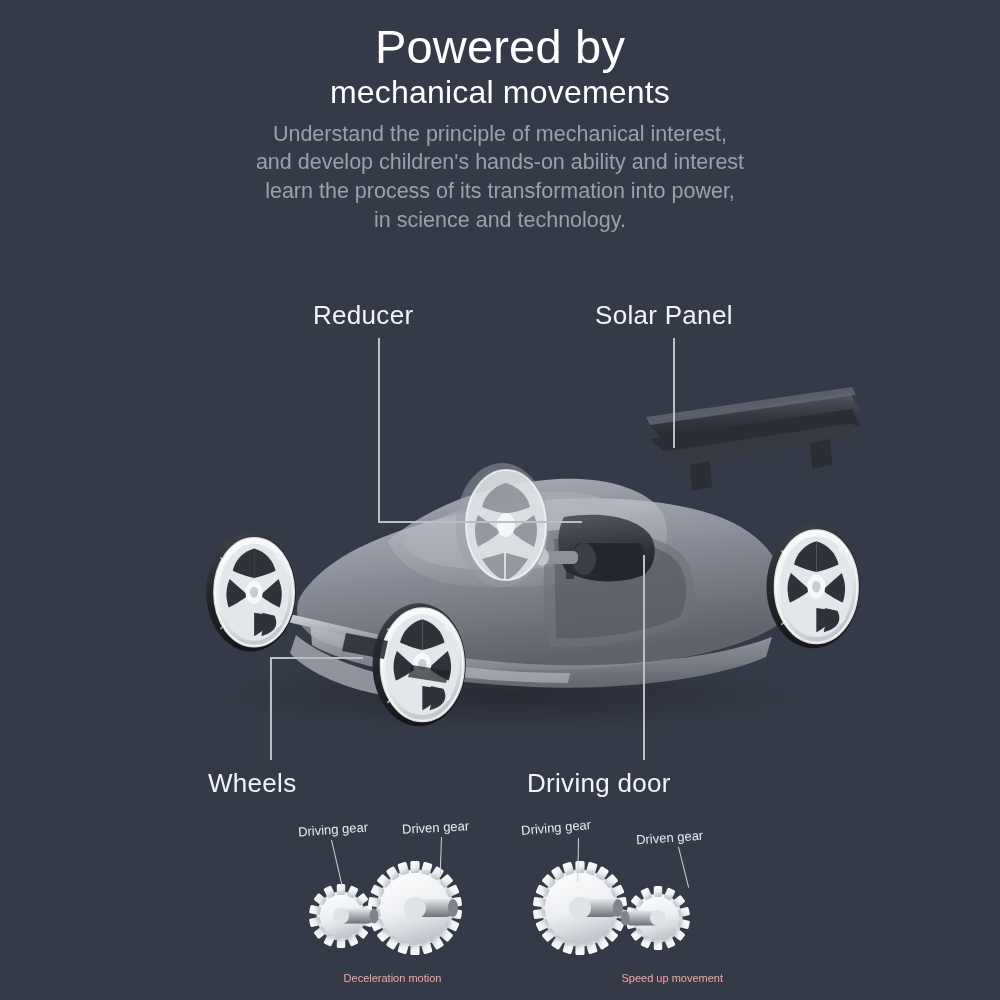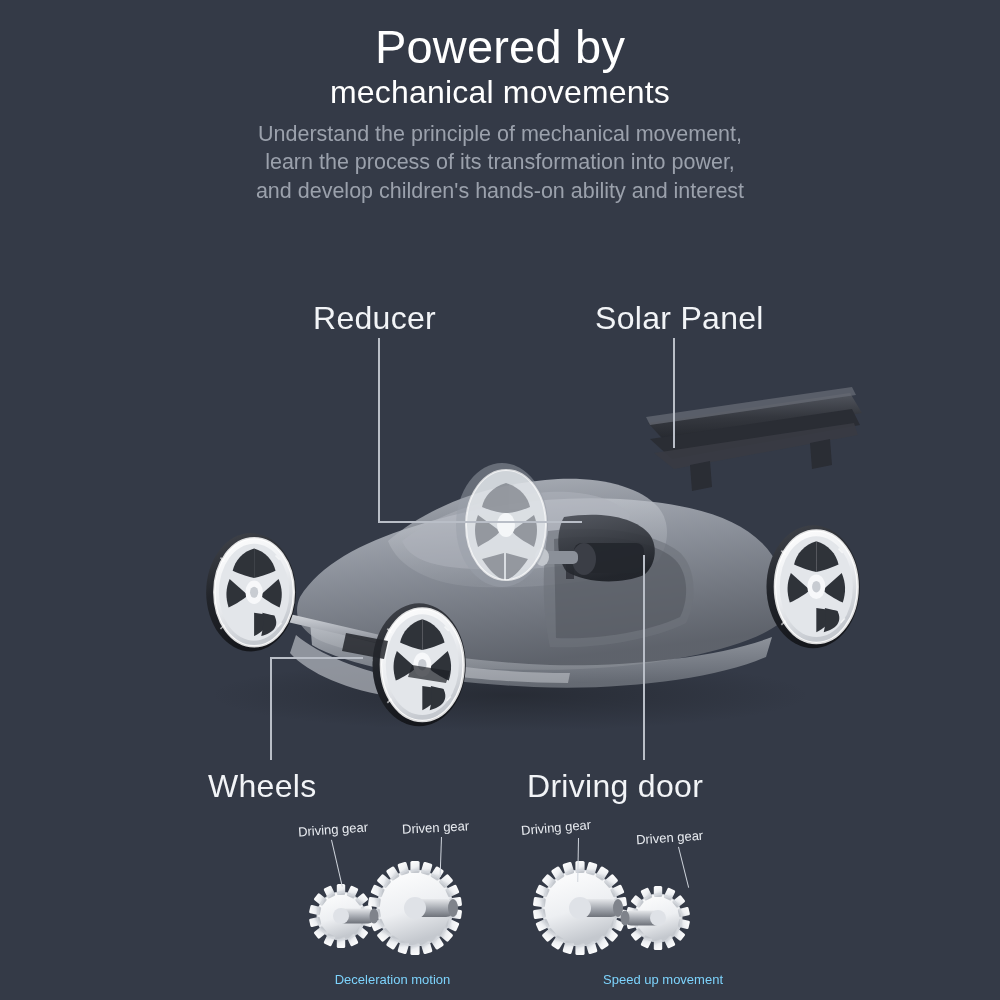--- a/index.html
+++ b/index.html
@@ -33,21 +33,21 @@
     font-size: 21.5px;
     line-height: 1.33;
     font-weight: 400;
   }
   .subtitle div { white-space: nowrap; }
 
   
   .callout {
     position: absolute;
     color: #f2f4f7;
-    font-size: 32px;
+    font-size: 26px;
     font-weight: 400;
     white-space: nowrap;
     letter-spacing: .3px;
   }
   .lead { position: absolute; background: #b9bec7; }
   .lead-v { width: 1.6px; }
   .lead-h { height: 1.6px; }
 
   
   #car { position: absolute; left: 150px; top: 365px; width: 720px; height: 380px; }
@@ -58,39 +58,40 @@
   .gearblock svg { display: block; }
   .glabel {
     position: absolute;
     color: #e9ecf1;
     font-size: 13px;
     font-weight: 500;
     white-space: nowrap;
   }
   .gcap {
     position: absolute;
-    color: #7dd3fc;
-    font-size: 13px;
+    color: #fca5a5;
+    font-size: 11px;
     white-space: nowrap;
     text-align: center;
   }
   .gleader { position: absolute; background: #cfd4dc; transform-origin: top left; width: 1.2px; }
 </style>
 </head>
 <body>
 
 <div id="stage" style="background: rgb(52, 58, 71);">
 
   <div class="hdr">
     <div class="title-l1">Powered by</div>
     <div class="title-l2">mechanical movements</div>
     <div class="subtitle">
-      <div>Understand the principle of mechanical movement,</div>
+      <div>Understand the principle of mechanical interest,</div>
+      <div>and develop children's hands-on ability and interest</div>
       <div>learn the process of its transformation into power,</div>
-      <div>and develop children's hands-on ability and interest</div>
+      <div>in science and technology.</div>
     </div>
   </div>
 
   <div id="car">
     <svg viewBox="0 0 720 380" xmlns="http://www.w3.org/2000/svg">
       <defs>
         <linearGradient id="glassBody" x1="0" y1="0" x2="0.35" y2="1">
           <stop offset="0" stop-color="#c6cad2" stop-opacity=".88"></stop>
           <stop offset=".45" stop-color="#9fa4ad" stop-opacity=".80"></stop>
           <stop offset="1" stop-color="#6d7178" stop-opacity=".74"></stop>

